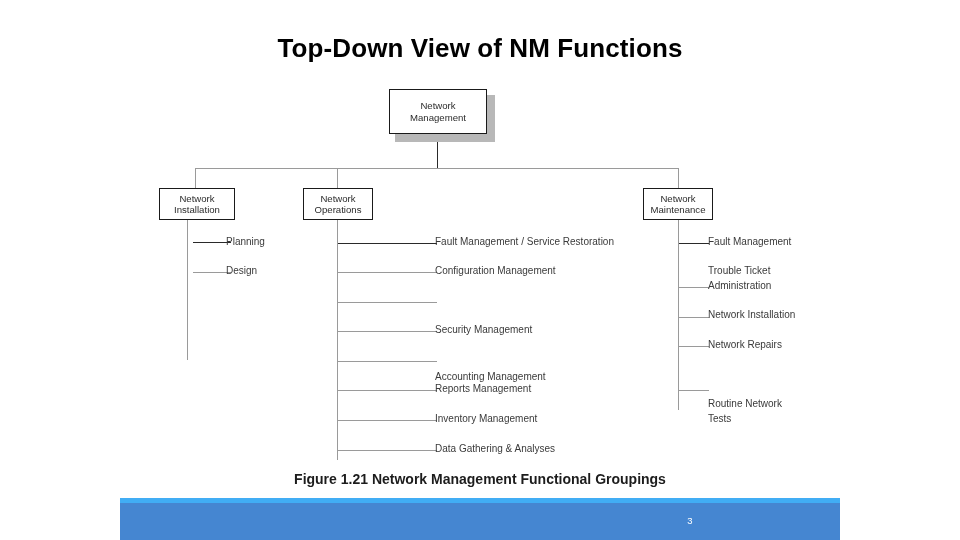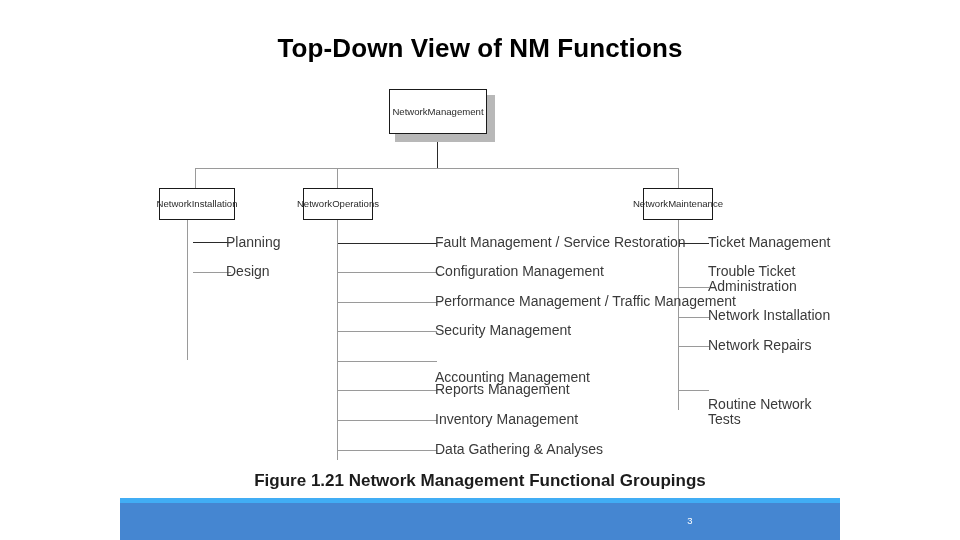--- a/index.html
+++ b/index.html
@@ -50,21 +50,21 @@
   .node-box {
     position: absolute;
     box-sizing: border-box;
     border: 1.3px solid #1a1a1a;
     background: #ffffff;
     color: #2b2b2b;
     font-size: 9.6px;
     line-height: 11.5px;
     text-align: center;
     display: flex;
-    flex-direction: row;
+    flex-direction: column;
     align-items: center;
     justify-content: center;
     z-index: 4;
   }
   .node-box .ln { display: block; white-space: nowrap; }
 
   .node-shadow {
     position: absolute;
     background: #b8b8b8;
     z-index: 2;
@@ -82,36 +82,36 @@
     width: 1px;
     background: #9a9a9a;
     z-index: 1;
   }
   .hline.dark { background: #2a2a2a; height: 1.2px; }
   .vline.dark { background: #2a2a2a; width: 1.2px; }
 
   
   .leaf {
     position: absolute;
-    font-size: 14px;
+    font-size: 10px;
     line-height: 14.6px;
     color: #3a3a3a;
     white-space: nowrap;
     z-index: 3;
   }
   .leaf .l2 { display: block; }
 
   
   #figure-caption {
     position: absolute;
     left: 60px;
     top: 471px;
     width: 840px;
     text-align: center;
-    font-size: 17px;
+    font-size: 14px;
     font-weight: bold;
     color: #1c1c1c;
     white-space: nowrap;
   }
 
   
   #footer-bar {
     position: absolute;
     left: 120px;
     top: 498px;
@@ -196,23 +196,20 @@
     <div class="hline" style="left:338px; top:310px; width:99px;"></div>
     <div class="hline" style="left:338px; top:340px; width:99px;"></div>
     <div class="hline" style="left:338px; top:370px; width:99px;"></div>
 
     <div class="leaf" style="left:435px; top:155px;">
       <span class="l1">Fault Management / Service Restoration</span>
     </div>
     <div class="leaf" style="left:435px; top:184px;">
       <span class="l1">Configuration Management</span>
     </div>
-    <div class="leaf" style="left:435px; top:214px;">
-      <span class="l1">Performance Management / Traffic Management</span>
-    </div>
     <div class="leaf" style="left:435px; top:243px;">
       <span class="l1">Security Management</span>
     </div>
     <div class="leaf" style="left:435px; top:290px;">
       <span class="l1">Accounting Management</span>
     </div>
     <div class="leaf" style="left:435px; top:302px;">
       <span class="l1">Reports Management</span>
     </div>
     <div class="leaf" style="left:435px; top:332px;">
@@ -223,21 +220,21 @@
     </div>
 
     <div class="vline" style="left:678px; top:140px; height:190px;"></div>
     <div class="hline dark" style="left:679px; top:163px; width:30px;"></div>
     <div class="hline" style="left:679px; top:207px; width:30px;"></div>
     <div class="hline" style="left:679px; top:237px; width:30px;"></div>
     <div class="hline" style="left:679px; top:266px; width:30px;"></div>
     <div class="hline" style="left:679px; top:310px; width:30px;"></div>
 
     <div class="leaf" style="left:708px; top:155px;">
-      <span class="l1">Ticket Management</span>
+      <span class="l1">Fault Management</span>
     </div>
     <div class="leaf" style="left:708px; top:184px;">
       <span class="l1">Trouble Ticket</span>
       <span class="l2">Administration</span>
     </div>
     <div class="leaf" style="left:708px; top:228px;">
       <span class="l1">Network Installation</span>
     </div>
     <div class="leaf" style="left:708px; top:258px;">
       <span class="l1">Network Repairs</span>

